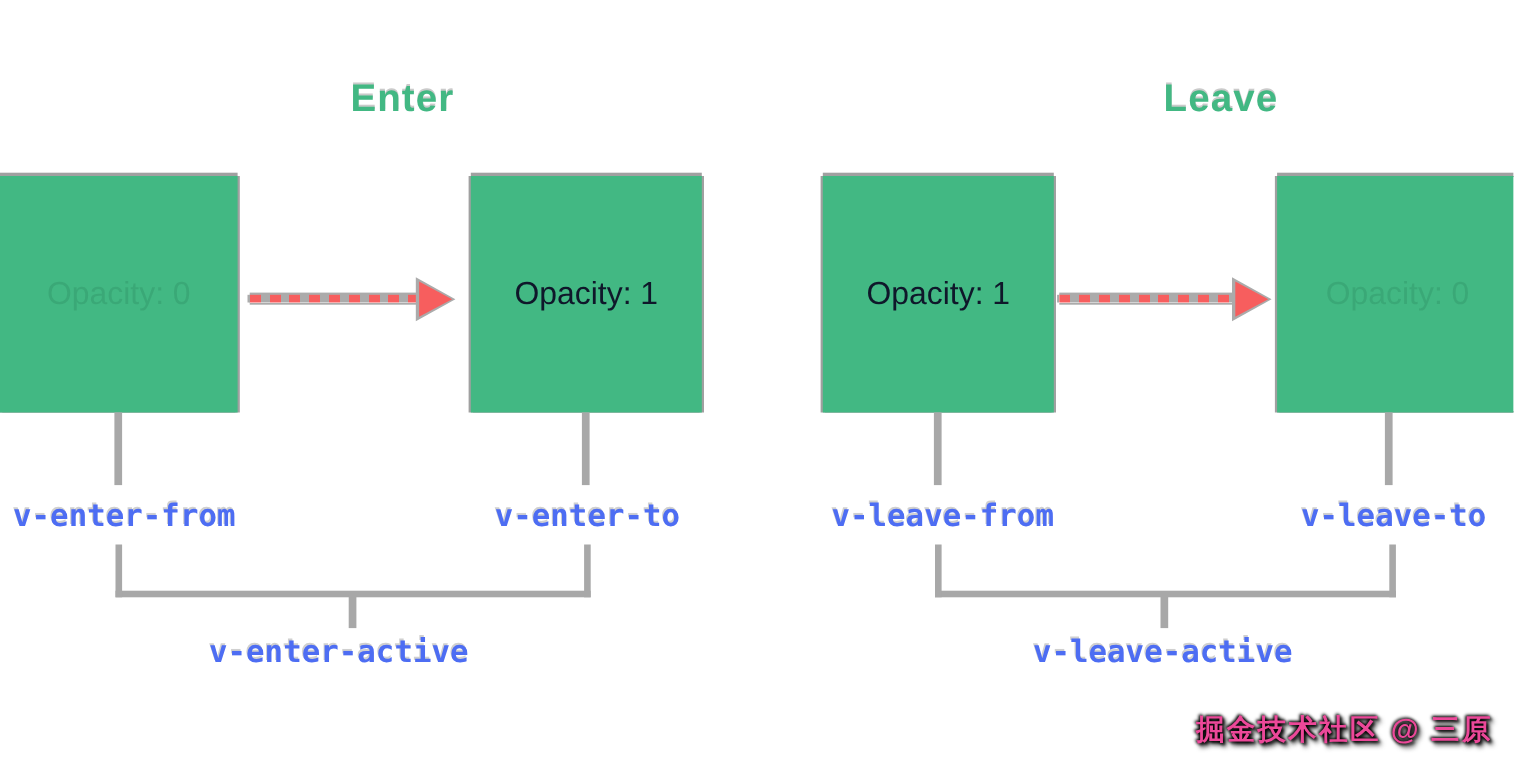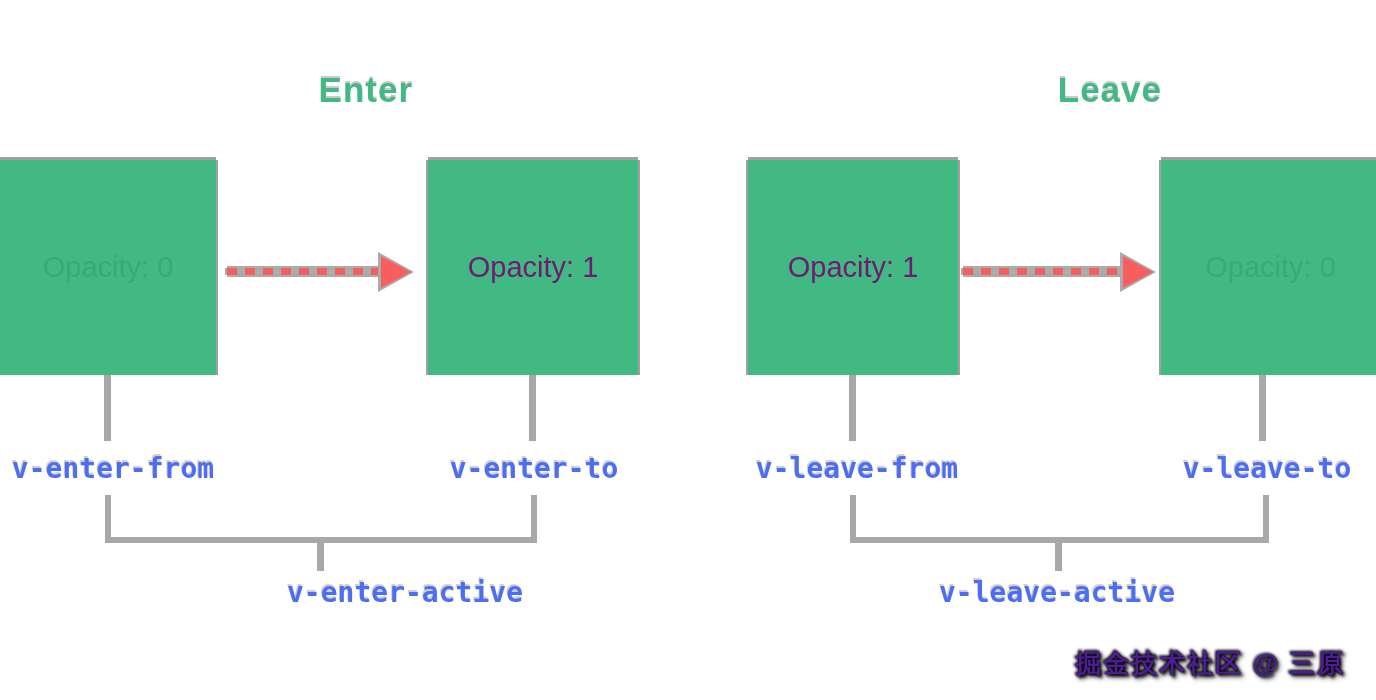--- a/index.html
+++ b/index.html
@@ -23,21 +23,21 @@
     font-size:35px;font-weight:bold;letter-spacing:1px;
     color:var(--green);
     text-shadow:0 -2px 0 rgba(150,150,150,0.5);
   }
   
   .box{
     position:absolute;top:160px;height:215px;
     background:var(--green);
     box-shadow:0 -3px 0 #a0a0a0,-2px 0 0 #a0a0a0,2px 0 0 #a0a0a0;
     display:flex;align-items:center;justify-content:center;
-    font-size:29px;color:#701a75;
+    font-size:29px;color:#0f172a;
   }
   .box.faded{color:rgba(0,55,30,0.12);}
   
   .arrow{position:absolute;top:252px;height:40px;}
   .arrow .line{
     position:absolute;left:0;right:30px;top:16px;height:7px;
     background:repeating-linear-gradient(90deg,var(--red) 0 10px,#ababab 10px 18px);
     box-shadow:0 -2px 0 #ababab,0 2px 0 #ababab,-2px 0 0 #ababab;
   }
   .arrow .head-gray{
@@ -72,23 +72,23 @@
     position:absolute;top:576px;width:400px;
     text-align:center;
     font-family:"DejaVu Sans Mono",monospace;
     font-weight:bold;font-size:28px;
     color:var(--blue);
     text-shadow:-1px -2px 0 rgba(150,150,150,0.45);
     white-space:nowrap;
   }
   
   .watermark{
-    position:absolute;top:646px;right:31px;
+    position:absolute;top:646px;right:19px;
     font-size:26px;font-weight:bold;letter-spacing:2px;
-    color:#4c1d95;
+    color:#ec4899;
     text-shadow:0 0 3px #000,2px 2px 3px #000,-1px -1px 3px #000,3px 3px 5px rgba(0,0,0,0.75);
     white-space:nowrap;
     padding-left:32px;
   }
 </style>
 </head>
 <body>
 
 <div class="canvas">
 
@@ -131,18 +131,18 @@
   <div class="code-label" style="left:-37px;">v-enter-from</div>
   <div class="code-label" style="left:707px;">v-leave-from</div>
   <div class="code-label" style="left:384px;">v-enter-to</div>
   <div class="code-label" style="left:1117px;">v-leave-to</div>
 
   <div class="bracket" style="left:105px;width:420px;"></div>
   <div class="bracket-stem" style="left:317px;"></div>
   <div class="bracket" style="left:850px;width:407px;"></div>
   <div class="bracket-stem" style="left:1055px;"></div>
 
-  <div class="active-label" style="left:123px;text-align:right;">v-enter-active</div>
+  <div class="active-label" style="left:108px;">v-enter-active</div>
   <div class="active-label" style="left:857px;text-align:center;">v-leave-active</div>
 
   <div class="watermark">掘金技术社区 @ 三原</div>
 
 </div>
 
 </body></html>

